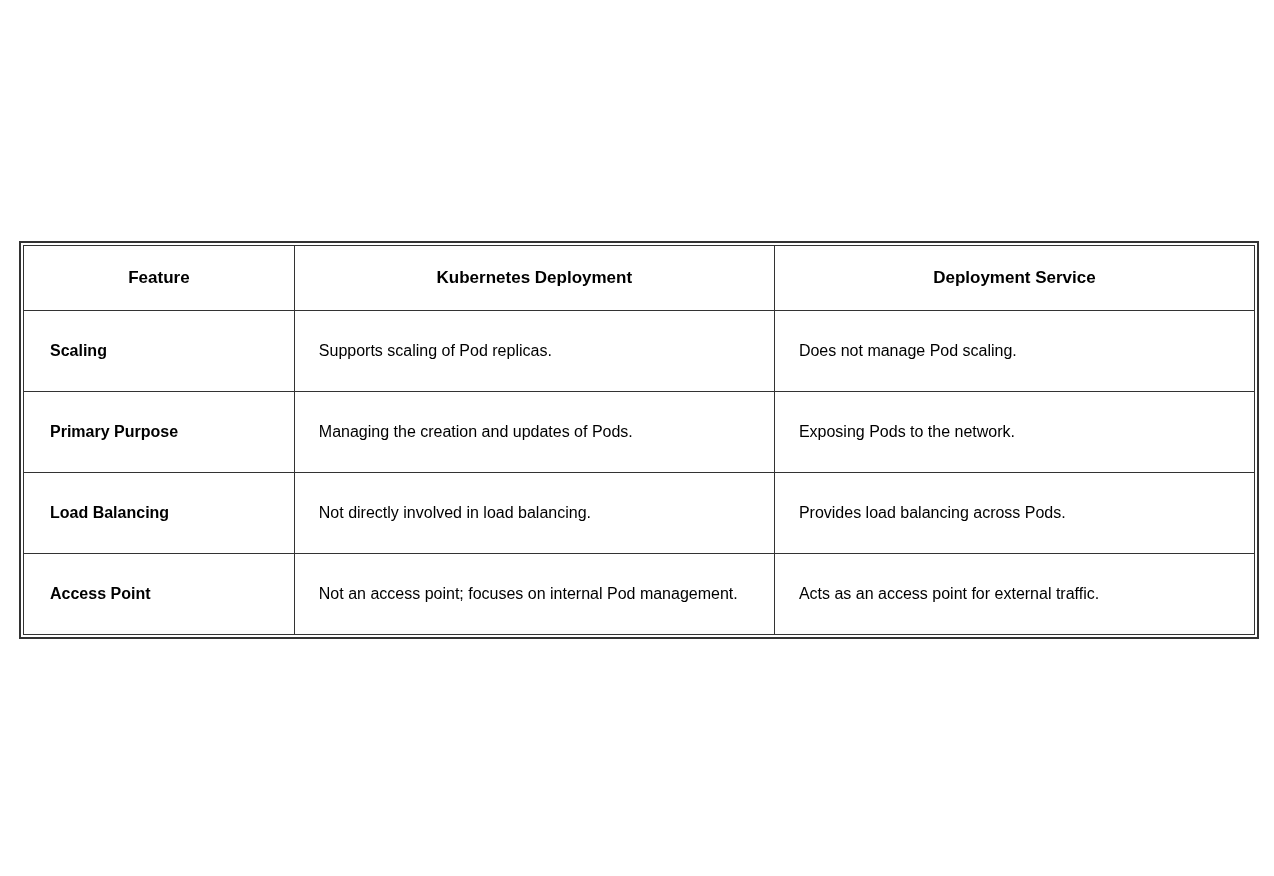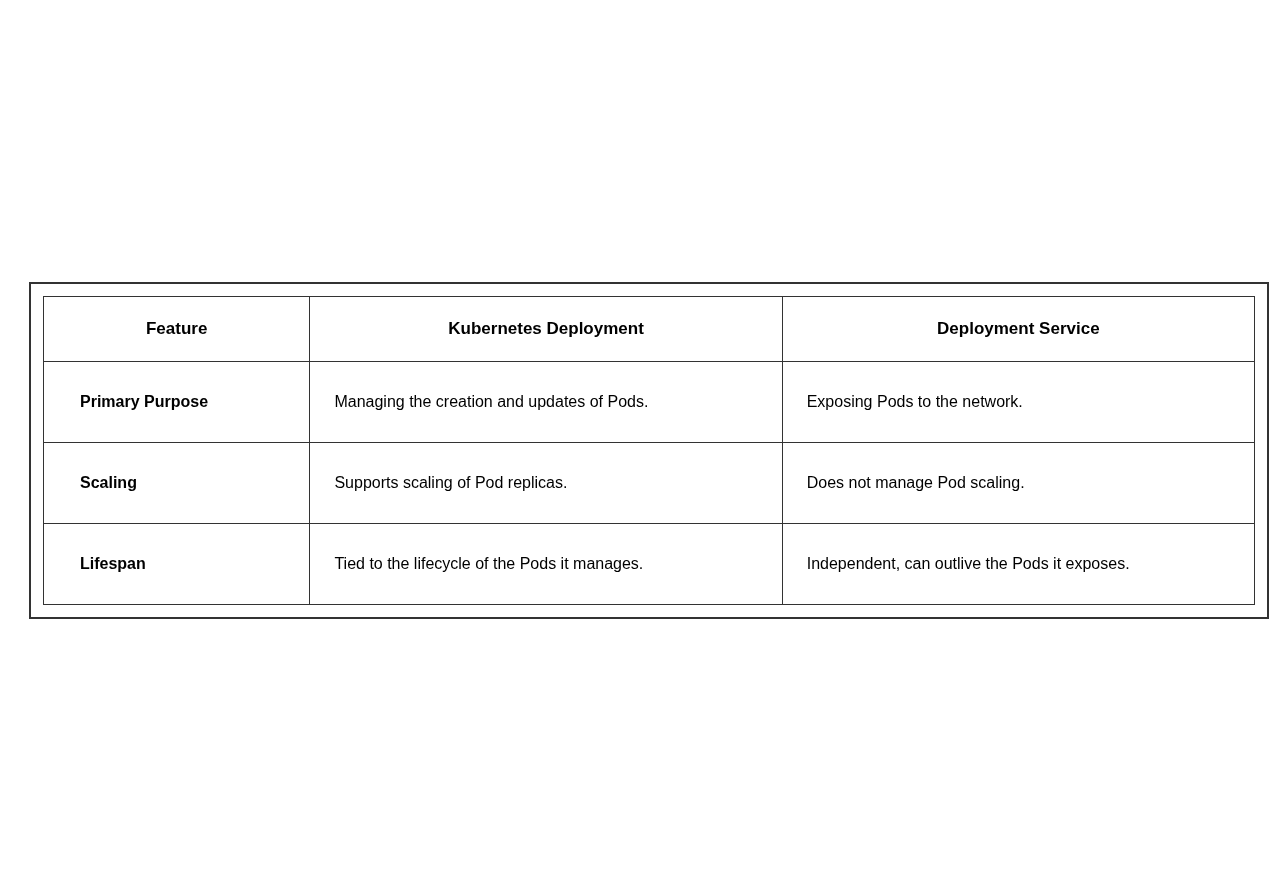--- a/index.html
+++ b/index.html
@@ -1,18 +1,18 @@
 <!DOCTYPE html>
 <html><head>
   <meta charset="utf-8">
   <style>
     * {
       box-sizing: border-box;
       margin: 0;
-      padding: 12px;
+      padding: 2px;
     }
 
     body {
       background: #ffffff;
       font-family: Arial, sans-serif;
       font-size: 16px;
       display: flex;
       justify-content: center;
       align-items: center;
       min-height: 876px;
@@ -73,29 +73,34 @@
   <table>
     <thead>
       <tr>
         <th class="col-feature">Feature</th>
         <th class="col-deployment">Kubernetes Deployment</th>
         <th class="col-service">Deployment Service</th>
       </tr>
     </thead>
     <tbody id="table-body">
     <tr>
+          <td><span class="feature-label">Scaling</span></td>
+          <td>Supports scaling of Pod replicas.</td>
+          <td>Does not manage Pod scaling.</td>
+        </tr>
+        <tr>
           <td><span class="feature-label">Primary Purpose</span></td>
           <td>Managing the creation and updates of Pods.</td>
           <td>Exposing Pods to the network.</td>
         </tr>
         <tr>
-          <td><span class="feature-label">Scaling</span></td>
-          <td>Supports scaling of Pod replicas.</td>
-          <td>Does not manage Pod scaling.</td>
+          <td><span class="feature-label">Load Balancing</span></td>
+          <td>Not directly involved in load balancing.</td>
+          <td>Provides load balancing across Pods.</td>
         </tr>
         <tr>
-          <td><span class="feature-label">Lifespan</span></td>
-          <td>Tied to the lifecycle of the Pods it manages.</td>
-          <td>Independent, can outlive the Pods it exposes.</td>
+          <td><span class="feature-label">Access Point</span></td>
+          <td>Not an access point; focuses on internal Pod management.</td>
+          <td>Acts as an access point for external traffic.</td>
         </tr>
       </tbody>
   </table>
 </div>
 
 </body></html>

